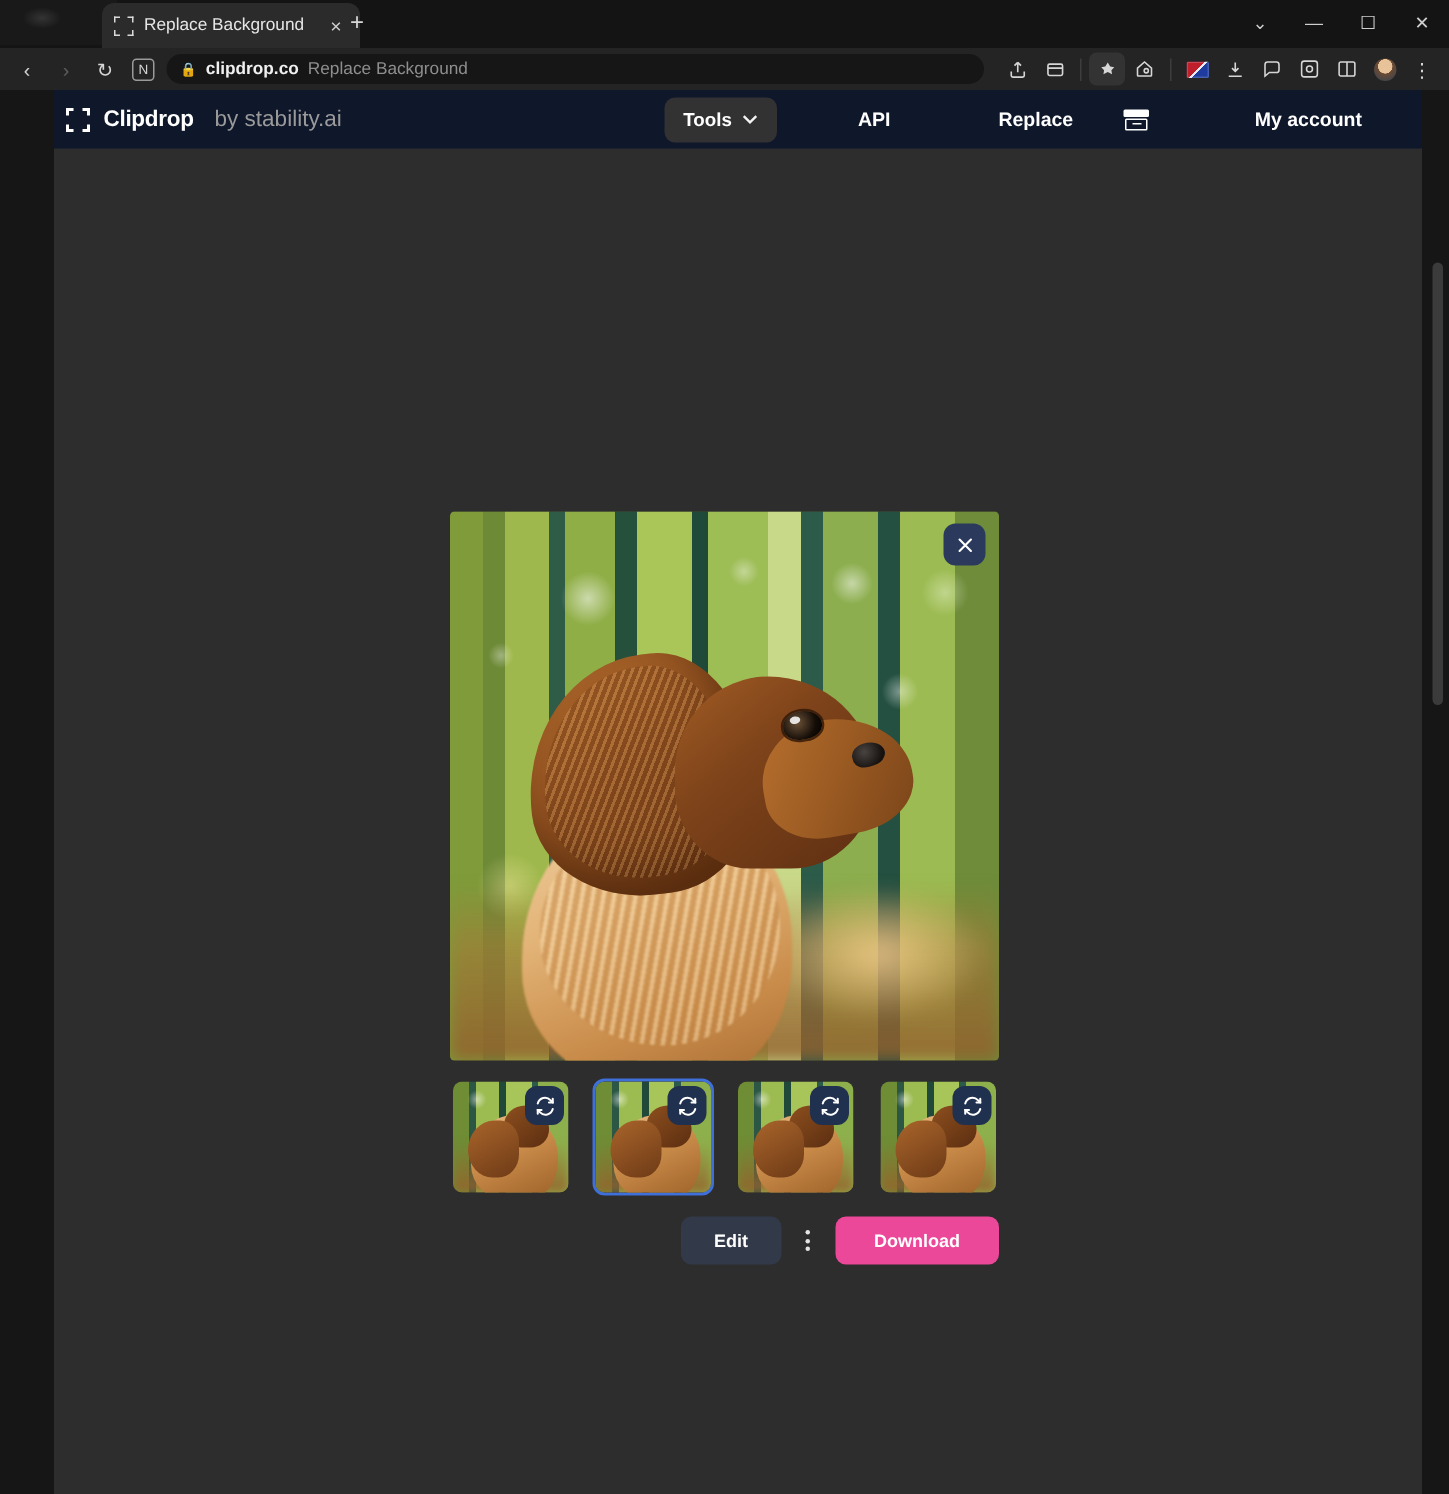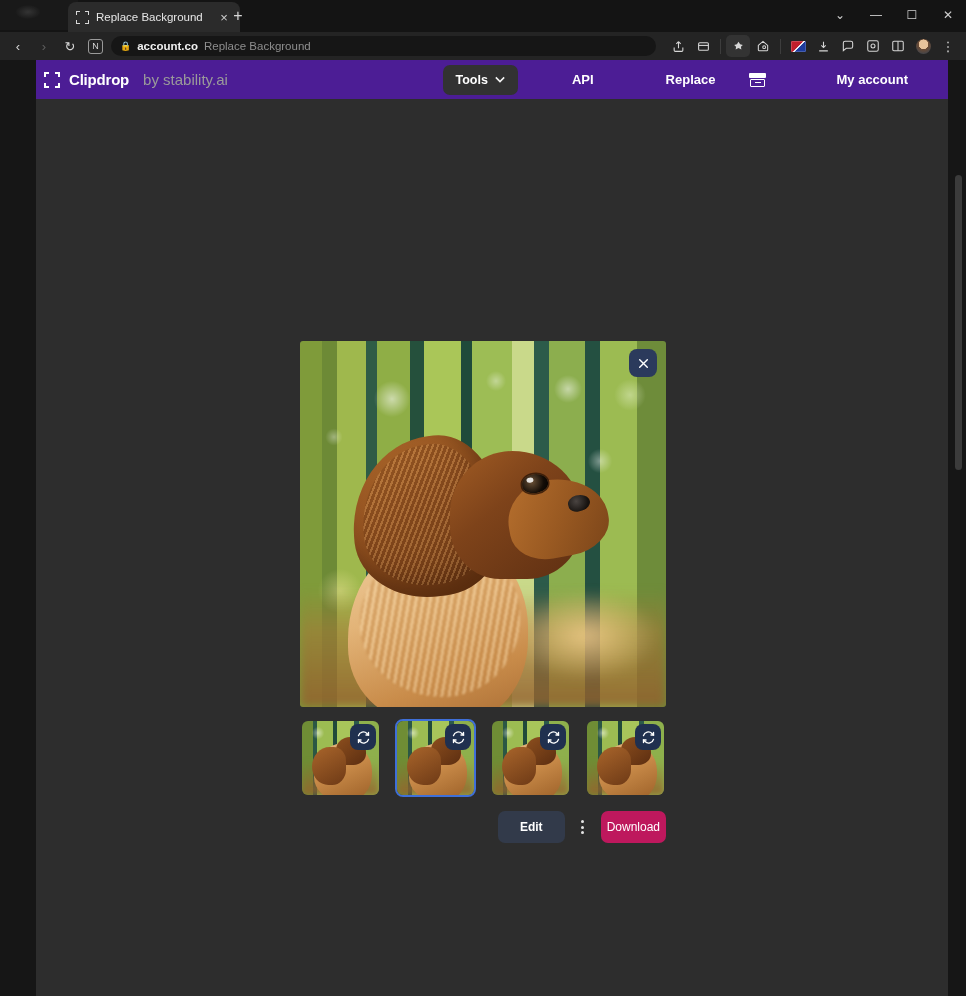--- a/index.html
+++ b/index.html
@@ -90,21 +90,21 @@
   
   .viewport {
     position: absolute; left: 0; top: 60px; width: 966px; height: 936px;
     background: #161616; overflow: hidden;
   }
   .page {
     position: absolute; left: 36px; top: 0; width: 912px; height: 936px;
     background: #2d2d2d;
   }
   .site-header {
-    height: 39px; background: #4c1d95; display: flex; align-items: center;
+    height: 39px; background: #0f172a; display: flex; align-items: center;
     padding: 0 22px 0 8px;
   }
   .brand { display: flex; align-items: center; gap: 9px; flex: 1 1 auto; }
   .brand-mark { width: 16px; height: 16px; position: relative; }
   .brand-mark i { position: absolute; width: 5px; height: 5px; border: 2px solid #fff; }
   .brand-mark i:nth-child(1){ left:0; top:0; border-right:0; border-bottom:0; }
   .brand-mark i:nth-child(2){ right:0; top:0; border-left:0; border-bottom:0; }
   .brand-mark i:nth-child(3){ left:0; bottom:0; border-right:0; border-top:0; }
   .brand-mark i:nth-child(4){ right:0; bottom:0; border-left:0; border-top:0; }
   .brand-name { color: #fff; font-size: 15px; font-weight: bold; letter-spacing: -.2px; }
@@ -278,22 +278,22 @@
   .btn-edit {
     background: #323a4a; color: #fff; font-size: 12px; font-weight: bold;
     padding: 9px 22px; border-radius: 7px; border: none; cursor: pointer;
   }
   .btn-more {
     width: 24px; height: 30px; display: flex; flex-direction: column; align-items: center;
     justify-content: center; gap: 2.5px; cursor: pointer; background: none; border: none;
   }
   .btn-more span { width: 3px; height: 3px; border-radius: 50%; background: #e4e4e4; display: block; }
   .btn-download {
-    background: #be185d; color: #fff; font-size: 12px; font-weight: normal;
-    padding: 9px 6px; border-radius: 7px; border: none; cursor: pointer;
+    background: #ec4899; color: #fff; font-size: 12px; font-weight: bold;
+    padding: 9px 26px; border-radius: 7px; border: none; cursor: pointer;
   }
 
   
   .scrollbar {
     position: absolute; right: 0; top: 60px; width: 15px; height: 936px; background: #161616;
     cursor: pointer;
   }
   .scrollthumb {
     position: absolute; left: 4px; top: 115px; width: 7px; height: 295px;
     border-radius: 4px; background: #3b3b3b; cursor: grab;
@@ -329,21 +329,21 @@
   </div>
 
   <div class="toolbar">
     <div class="tbtn">‹</div>
     <div class="tbtn dim">›</div>
     <div class="tbtn">↻</div>
     <div class="tbtn" style="font-size:9px;border:1.3px solid #9a9a9a;border-radius:3px;width:15px;height:15px;margin-left:4px">N</div>
 
     <div class="omnibox">
       <span class="lock">🔒</span>
-      <span class="url">account.co</span>
+      <span class="url">clipdrop.co</span>
       <span class="urlsub">Replace Background</span>
     </div>
 
     <div class="tb-right">
       <div class="tbtn">
         <svg width="13" height="13" viewBox="0 0 24 24" fill="none" stroke="#d6d6d6" stroke-width="2">
           <path d="M12 15V3M12 3l-4 4M12 3l4 4M4 14v5a2 2 0 002 2h12a2 2 0 002-2v-5"></path>
           </svg>
       </div>
       <div class="tbtn">

